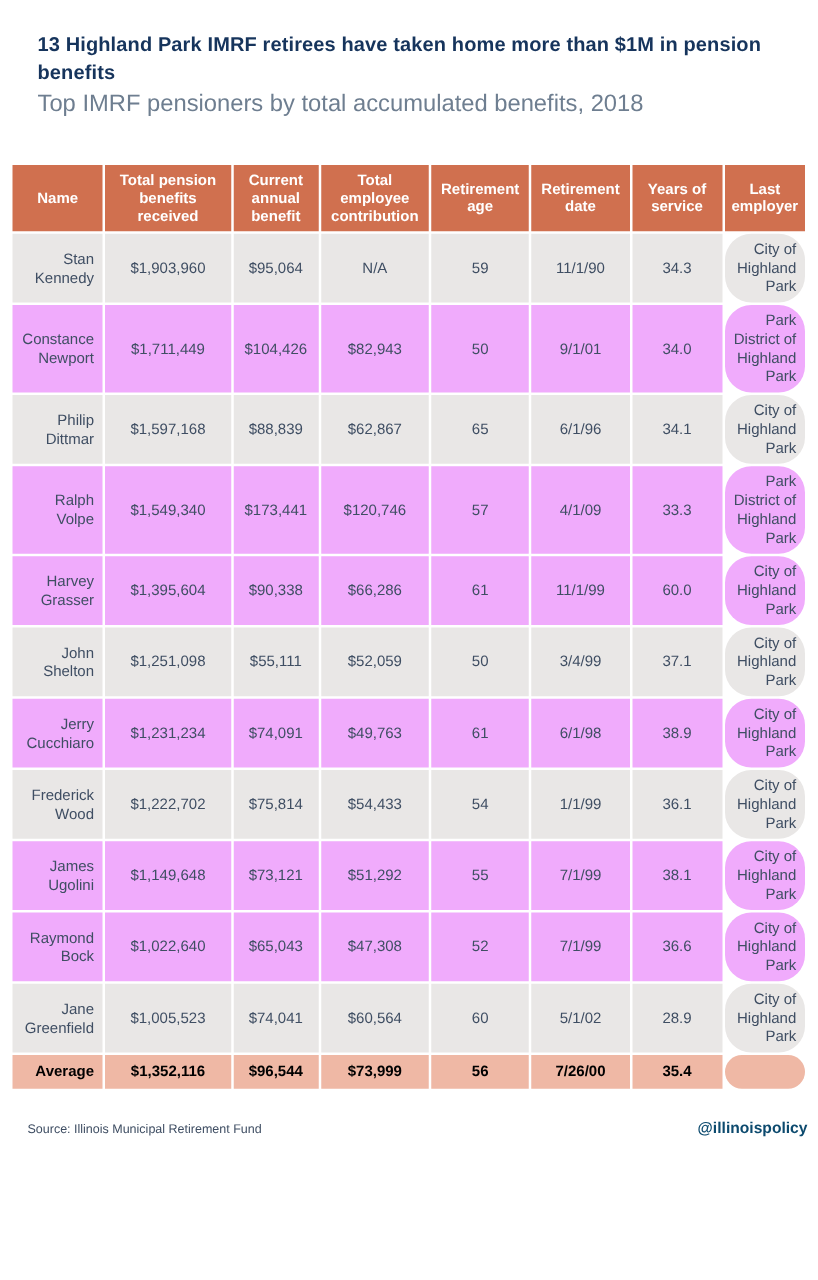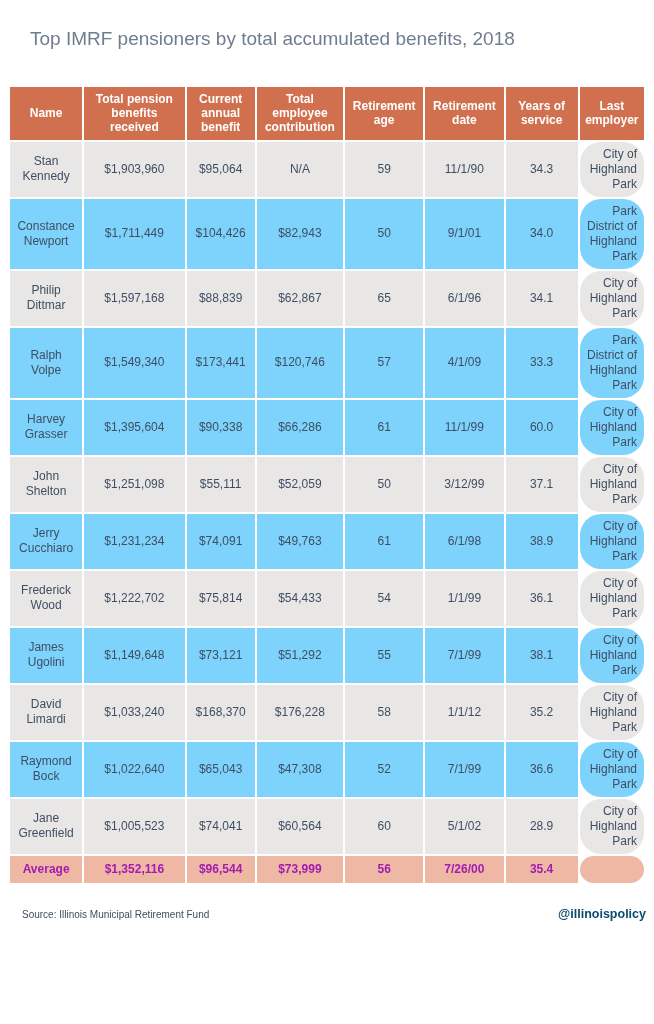--- a/index.html
+++ b/index.html
@@ -39,42 +39,43 @@
   }
   td {
     font-size: 12px; color: #3f4e63;
     line-height: 1.25;
     vertical-align: middle;
     padding: 5px 7px;
     text-align: center;
     word-wrap: break-word;
   }
   tr.row-a td { background: #e9e7e6; }
-  tr.row-b td { background: #7dd3fc; }
-  td.col-0 { text-align: center; }
+  tr.row-b td { background: #f0abfc; }
+  td.col-0 { text-align: right; }
   td.col-7 { text-align: right; border-radius: 21px; }
   tr.avg td {
     background: #efb8a5;
-    color: #a21caf; font-weight: bold;
+    color: #000000; font-weight: bold;
     padding: 6px 7px;
   }
 
   .footer {
     margin: 22px 8px 0 22px;
     display: flex; justify-content: space-between; align-items: baseline;
   }
   .source { font-size: 10px; color: #3f4e63; }
   .handle { font-size: 12.5px; font-weight: bold; color: #0c4a6e; text-decoration: none; }
 </style>
 </head>
 <body>
 
 <div class="page">
 
   <div class="titleblock">
+    <h1 class="title">13 Highland Park IMRF retirees have taken home more than $1M in pension benefits</h1>
     <p class="subtitle">Top IMRF pensioners by total accumulated benefits, 2018</p>
   </div>
 
   <table class="pension">
     <colgroup>
         <col style="width: 72px;">
         <col style="width: 100px;">
         <col style="width: 68px;">
         <col style="width: 86px;">
         <col style="width: 78px;">
@@ -144,21 +145,21 @@
           <td class="col-5">11/1/99</td>
           <td class="col-6">60.0</td>
           <td class="col-7">City of Highland Park</td>
         </tr>
         <tr class="row-a">
           <td class="col-0">John Shelton</td>
           <td class="col-1">$1,251,098</td>
           <td class="col-2">$55,111</td>
           <td class="col-3">$52,059</td>
           <td class="col-4">50</td>
-          <td class="col-5">3/12/99</td>
+          <td class="col-5">3/4/99</td>
           <td class="col-6">37.1</td>
           <td class="col-7">City of Highland Park</td>
         </tr>
         <tr class="row-b">
           <td class="col-0">Jerry Cucchiaro</td>
           <td class="col-1">$1,231,234</td>
           <td class="col-2">$74,091</td>
           <td class="col-3">$49,763</td>
           <td class="col-4">61</td>
           <td class="col-5">6/1/98</td>
@@ -176,30 +177,20 @@
           <td class="col-7">City of Highland Park</td>
         </tr>
         <tr class="row-b">
           <td class="col-0">James Ugolini</td>
           <td class="col-1">$1,149,648</td>
           <td class="col-2">$73,121</td>
           <td class="col-3">$51,292</td>
           <td class="col-4">55</td>
           <td class="col-5">7/1/99</td>
           <td class="col-6">38.1</td>
-          <td class="col-7">City of Highland Park</td>
-        </tr>
-        <tr class="row-a">
-          <td class="col-0">David Limardi</td>
-          <td class="col-1">$1,033,240</td>
-          <td class="col-2">$168,370</td>
-          <td class="col-3">$176,228</td>
-          <td class="col-4">58</td>
-          <td class="col-5">1/1/12</td>
-          <td class="col-6">35.2</td>
           <td class="col-7">City of Highland Park</td>
         </tr>
         <tr class="row-b">
           <td class="col-0">Raymond Bock</td>
           <td class="col-1">$1,022,640</td>
           <td class="col-2">$65,043</td>
           <td class="col-3">$47,308</td>
           <td class="col-4">52</td>
           <td class="col-5">7/1/99</td>
           <td class="col-6">36.6</td>

